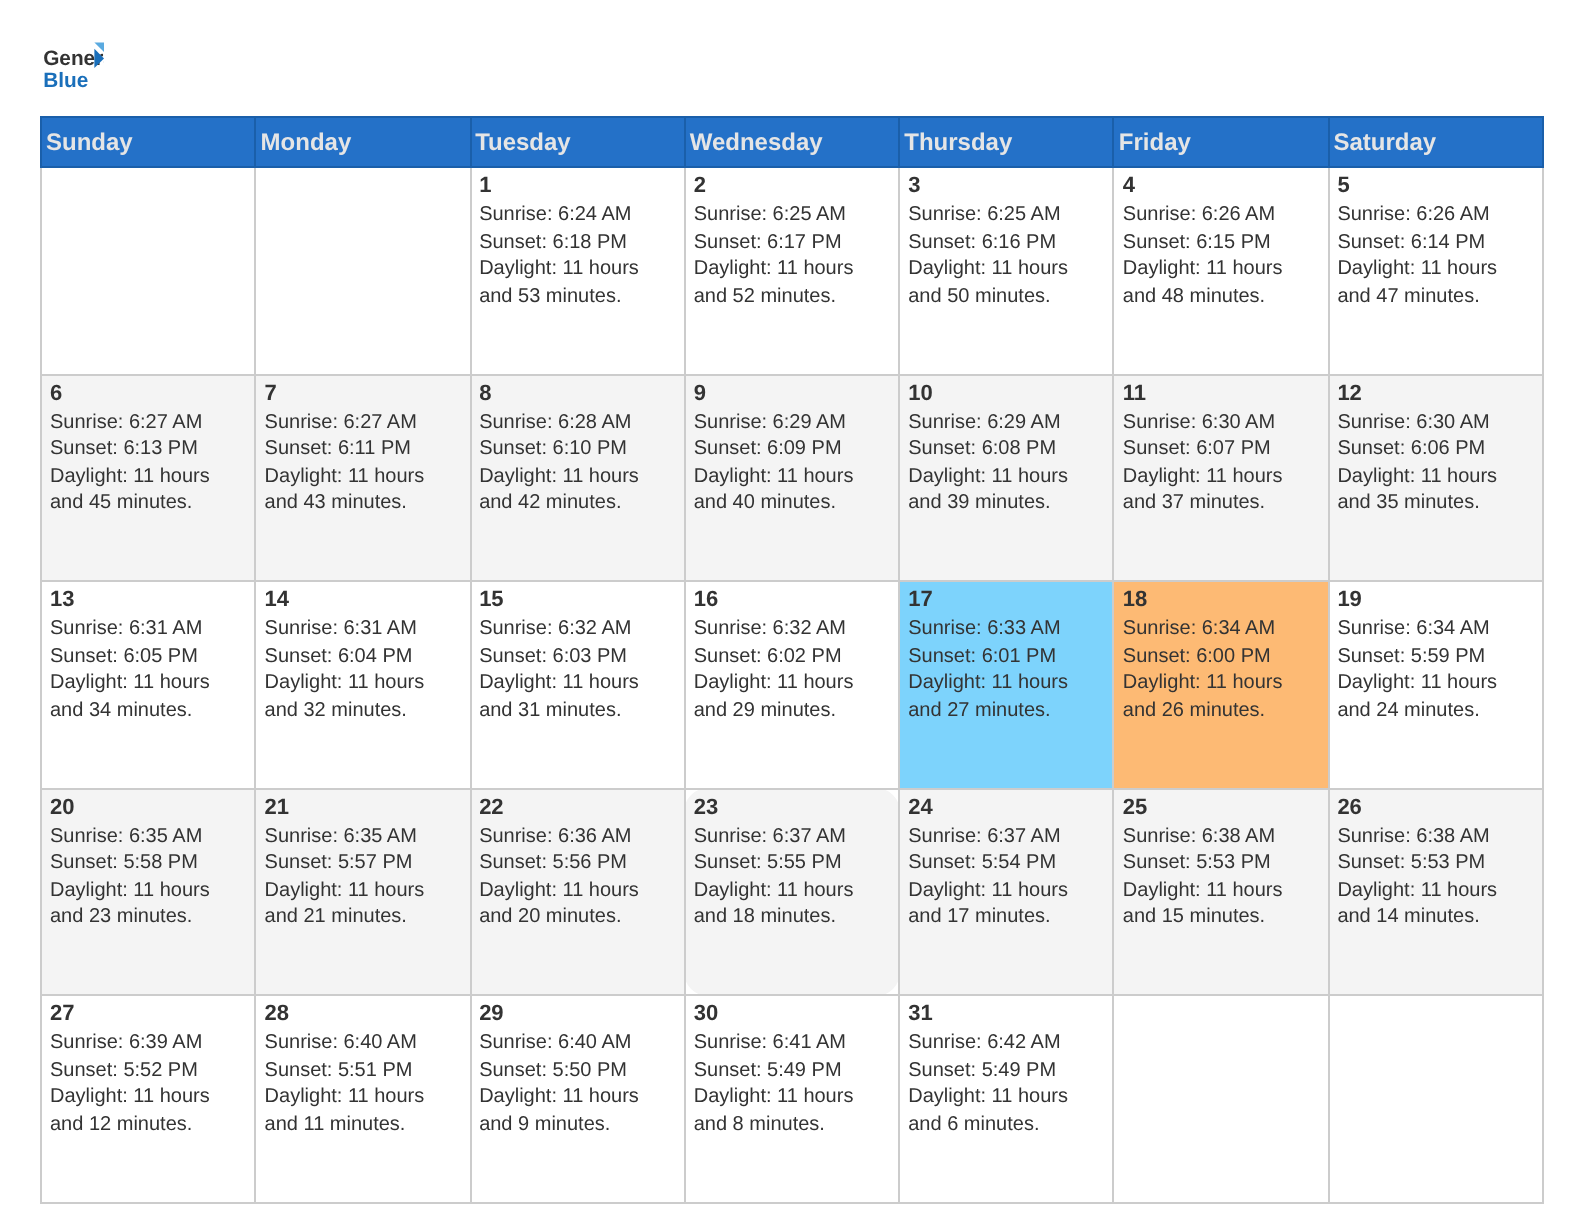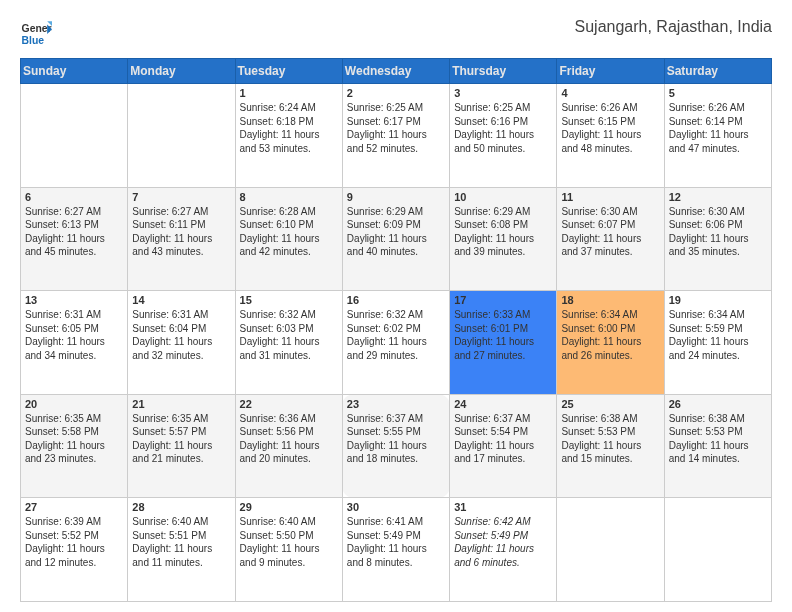--- a/index.html
+++ b/index.html
@@ -100,21 +100,20 @@
   <div class="header">
     <div class="logo">
       <svg class="logo-icon" viewBox="0 0 40 40">
         <text x="2" y="18" font-size="13" font-weight="bold" fill="#333">General</text>
         <text x="2" y="32" font-size="13" font-weight="bold" fill="#1a6fba">Blue</text>
         <polygon points="34,8 40,14 34,20" fill="#1a6fba"></polygon>
         <polygon points="34,4 40,10 40,4" fill="#5aaae0"></polygon>
       </svg>
     </div>
     <div class="title-block">
-      <div class="subtitle">Sujangarh, Rajasthan, India</div>
     </div>
   </div>
 
   <table class="calendar">
     <thead>
       <tr>
         <th>Sunday</th>
         <th>Monday</th>
         <th>Tuesday</th>
         <th>Wednesday</th>
@@ -220,21 +219,21 @@
             <div class="cell-text" style="white-space: pre-line;">Sunrise: 6:32 AM
 Sunset: 6:03 PM
 Daylight: 11 hours and 31 minutes.</div>
           </td>
           <td style="background: rgb(255, 255, 255);">
             <span class="day-num">16</span>
             <div class="cell-text" style="white-space: pre-line;">Sunrise: 6:32 AM
 Sunset: 6:02 PM
 Daylight: 11 hours and 29 minutes.</div>
           </td>
-          <td style="background: #3b82f6;">
+          <td style="background: #7dd3fc;">
             <span class="day-num">17</span>
             <div class="cell-text" style="white-space: pre-line;">Sunrise: 6:33 AM
 Sunset: 6:01 PM
 Daylight: 11 hours and 27 minutes.</div>
           </td>
           <td style="background: #fdba74;">
             <span class="day-num">18</span>
             <div class="cell-text" style="white-space: pre-line;">Sunrise: 6:34 AM
 Sunset: 6:00 PM
 Daylight: 11 hours and 26 minutes.</div>
@@ -310,21 +309,21 @@
 Daylight: 11 hours and 9 minutes.</div>
           </td>
           <td style="background: rgb(255, 255, 255);">
             <span class="day-num">30</span>
             <div class="cell-text" style="white-space: pre-line;">Sunrise: 6:41 AM
 Sunset: 5:49 PM
 Daylight: 11 hours and 8 minutes.</div>
           </td>
           <td style="background: rgb(255, 255, 255);">
             <span class="day-num">31</span>
-            <div class="cell-text" style="white-space: pre-line; font-style: italic;">Sunrise: 6:42 AM
+            <div class="cell-text" style="white-space: pre-line;">Sunrise: 6:42 AM
 Sunset: 5:49 PM
 Daylight: 11 hours and 6 minutes.</div>
           </td>
           <td class="empty-cell"></td>
           <td class="empty-cell"></td>
         </tr>
       </tbody>
   </table>
 </div>
 

